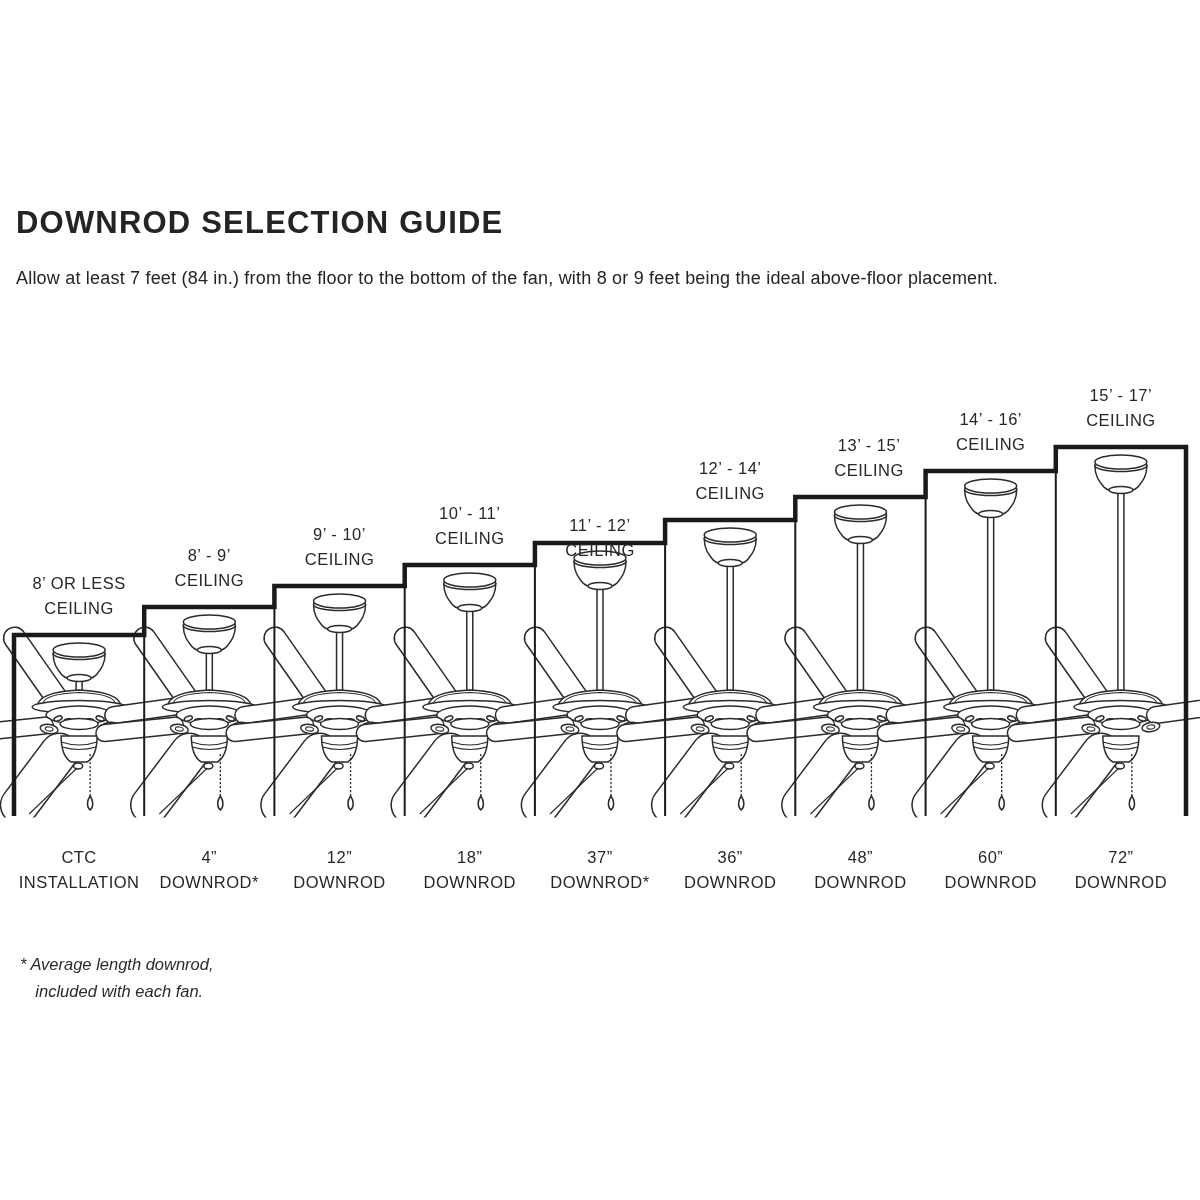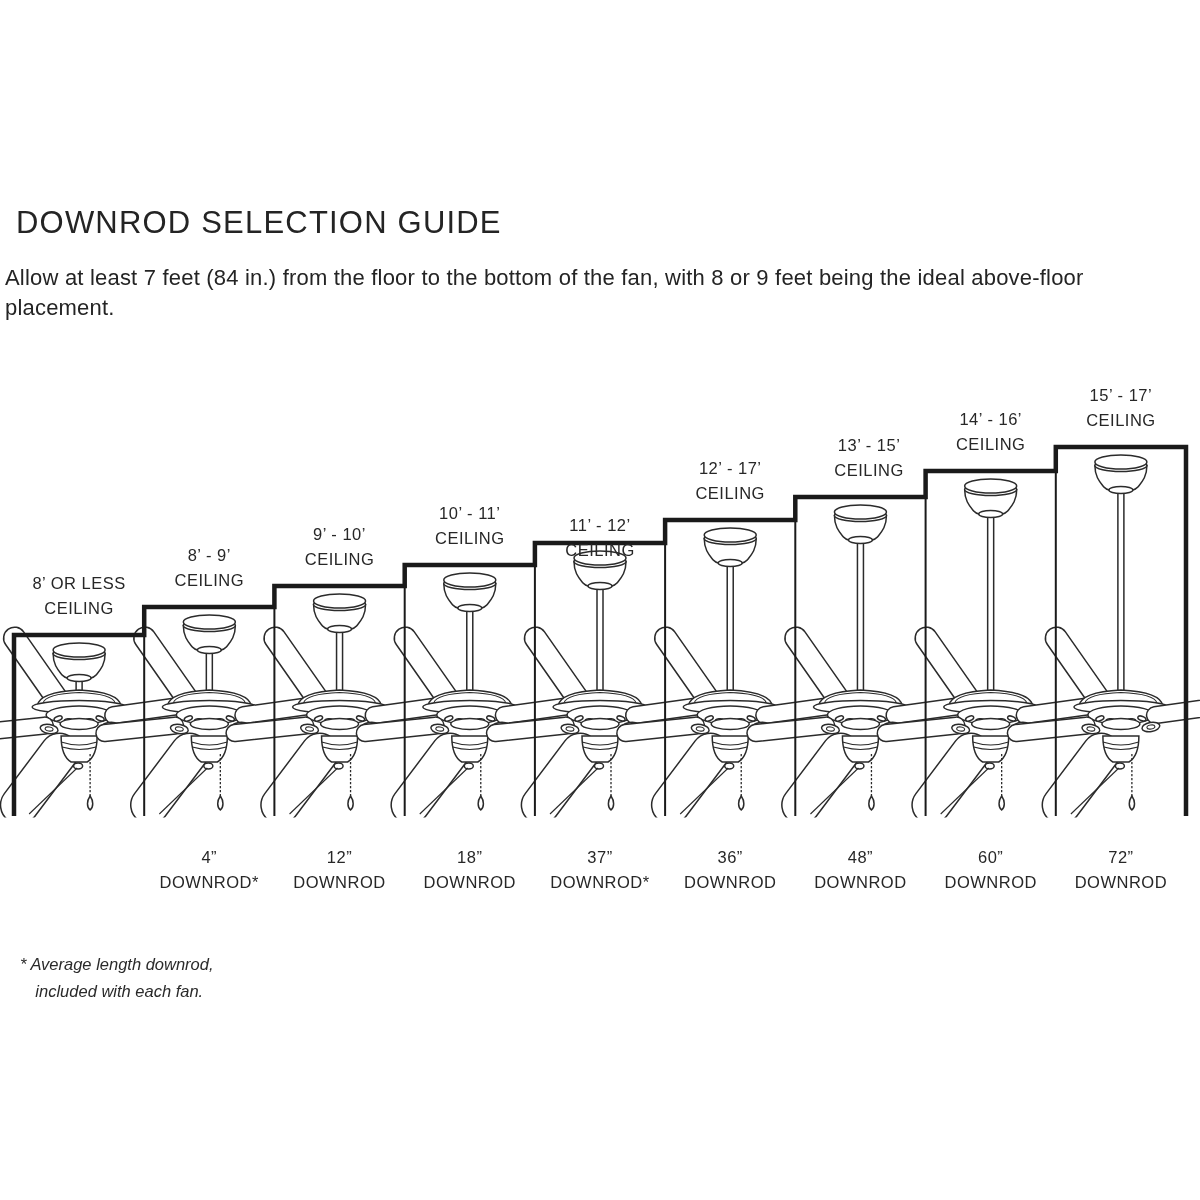--- a/index.html
+++ b/index.html
@@ -1,22 +1,22 @@
 <!DOCTYPE html>
 <html><head>
 <meta charset="utf-8">
 <style>
   html,body{margin:0;padding:0;background:#fff;}
   body{width:1200px;height:1200px;position:relative;overflow:hidden;
        font-family:"Liberation Sans",sans-serif;color:#232323;}
   .page{position:absolute;inset:0;background:#fff;}
   .title{position:absolute;left:16px;top:205px;margin:0;
-         font-size:31px;font-weight:400;letter-spacing:1.2px;color:#242424;}
-  .intro{position:absolute;left:5px;top:263px;margin:0;
-         font-size:22px;line-height:30px;max-width:1125px;letter-spacing:.2px;color:#242424;}
+         font-size:31px;font-weight:700;letter-spacing:1.2px;color:#242424;}
+  .intro{position:absolute;left:16px;top:263px;margin:0;
+         font-size:18px;line-height:30px;max-width:1125px;letter-spacing:.2px;color:#242424;}
   .diagram{position:absolute;inset:0;}
   .art{position:absolute;left:0;top:0;}
   .ceiling-label,.downrod-label{position:absolute;text-align:center;
          font-size:16.5px;line-height:25px;letter-spacing:.5px;color:#272727;}
   .ceiling-label span,.downrod-label span{display:block;}
   .footnote{position:absolute;left:20px;top:951px;font-style:italic;
          font-size:16.5px;line-height:27px;color:#2a2a2a;text-align:center;}
   .footnote .fn2{padding-left:5px;}
   .footnote span{display:block;}
 </style>
@@ -437,20 +437,24 @@
           <line x1="795.3" y1="520" x2="795.3" y2="816" stroke="#1a1a1a" stroke-width="2"></line>
           <line x1="925.6" y1="497" x2="925.6" y2="816" stroke="#1a1a1a" stroke-width="2"></line>
           <line x1="1055.8" y1="471" x2="1055.8" y2="816" stroke="#1a1a1a" stroke-width="2"></line>
        <path d="M 14 816 L 14 635 L 144.2 635 L 144.2 607 L 274.4 607 L 274.4 586 L 404.7 586 L 404.7 565 L 534.9 565 L 534.9 543 L 665.1 543 L 665.1 520 L 795.3 520 L 795.3 497 L 925.6 497 L 925.6 471 L 1055.8 471 L 1055.8 447 L 1186.0 447 L 1186 816" fill="none" stroke="#1a1a1a" stroke-width="4.5"></path>
      </g>
    </svg>
       <div class="ceiling-label" style="left:-11.0px;width:180.2px;bottom:579px;">
       <span>8’ OR LESS</span>
       <span>CEILING</span>
       </div>
+      <div class="downrod-label" style="left:-1.0px;width:160.2px;top:845px;">
+      <span>CTC</span>
+      <span>INSTALLATION</span>
+      </div>
       <div class="ceiling-label" style="left:119.2px;width:180.2px;bottom:607px;">
       <span>8’ - 9’</span>
       <span>CEILING</span>
       </div>
       <div class="downrod-label" style="left:129.2px;width:160.2px;top:845px;">
       <span>4”</span>
       <span>DOWNROD*</span>
       </div>
       <div class="ceiling-label" style="left:249.4px;width:180.2px;bottom:628px;">
       <span>9’ - 10’</span>
@@ -470,21 +474,21 @@
       </div>
       <div class="ceiling-label" style="left:509.9px;width:180.2px;bottom:637px;">
       <span>11’ - 12’</span>
       <span>CEILING</span>
       </div>
       <div class="downrod-label" style="left:519.9px;width:160.2px;top:845px;">
       <span>37”</span>
       <span>DOWNROD*</span>
       </div>
       <div class="ceiling-label" style="left:640.1px;width:180.2px;bottom:694px;">
-      <span>12’ - 17’</span>
+      <span>12’ - 14’</span>
       <span>CEILING</span>
       </div>
       <div class="downrod-label" style="left:650.1px;width:160.2px;top:845px;">
       <span>36”</span>
       <span>DOWNROD</span>
       </div>
       <div class="ceiling-label" style="left:779px;width:180.2px;bottom:717px;">
       <span>13’ - 15’</span>
       <span>CEILING</span>
       </div>

